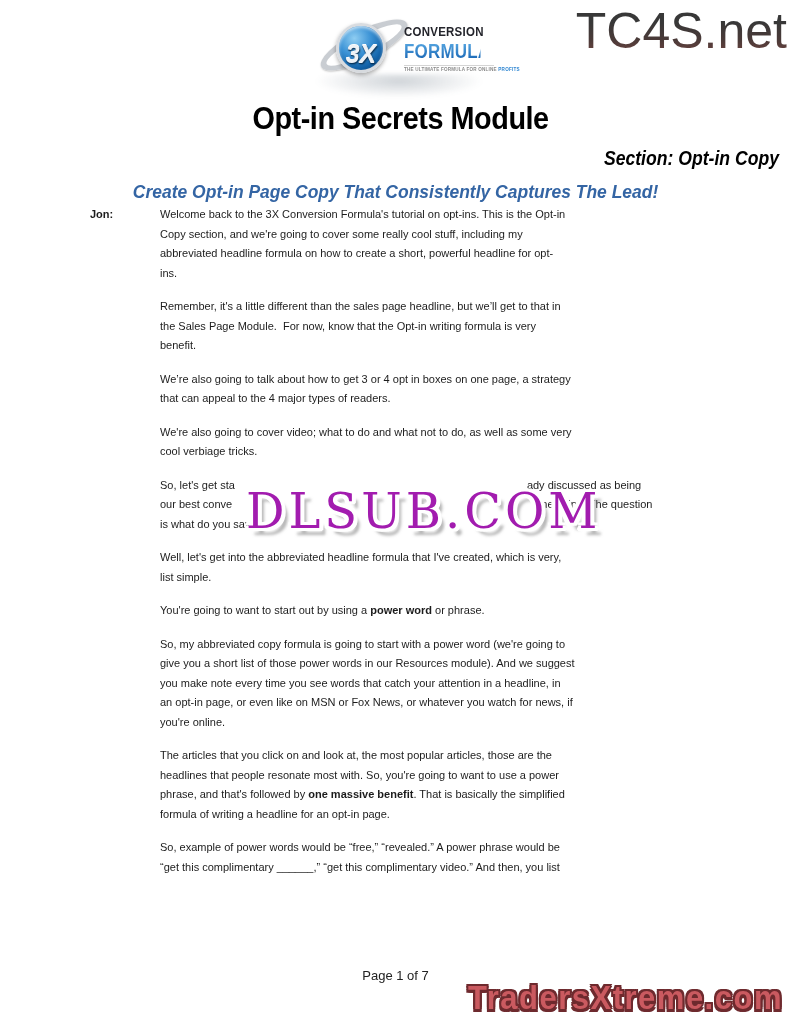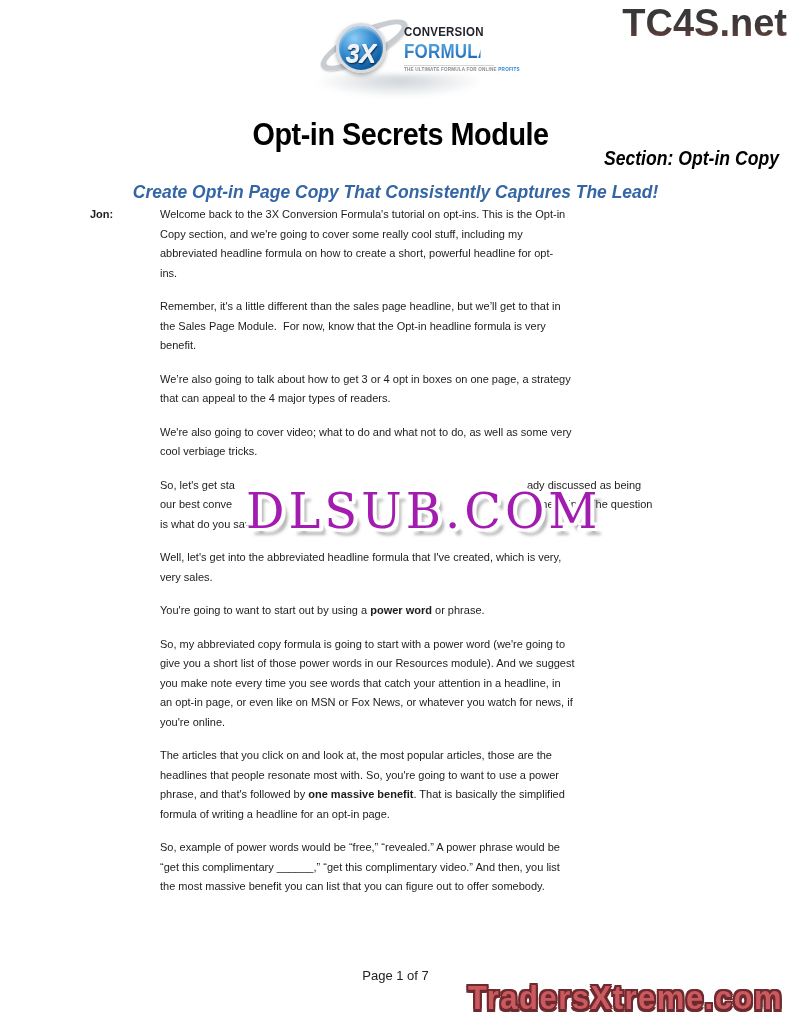--- a/index.html
+++ b/index.html
@@ -6,21 +6,21 @@
   html,body { background:#ffffff; }
   .page {
     position:relative; width:791px; height:1024px; margin:0 auto;
     background:#ffffff; overflow:hidden;
     font-family:"Liberation Sans", sans-serif; color:#1c1c1c;
   }
 
   
   .tc4s {
     position:absolute; top:2px; right:4px;
-    font-size:38px; font-weight:bold; letter-spacing:0px;
+    font-size:50px; font-weight:normal; letter-spacing:0px;
     background:linear-gradient(#383838 35%, #4a3a38 65%, #6d4340 90%);
     -webkit-background-clip:text; background-clip:text;
     -webkit-text-fill-color:transparent; color:#3f3f3f;
     text-shadow:none;
   }
 
   
   .logo { position:absolute; left:314px; top:6px; width:175px; height:96px; }
   .logo .ring {
     position:absolute; left:2px; top:24px; width:96px; height:30px;
@@ -59,21 +59,21 @@
   }
   .logo .tag .accent { color:#2f86d2; }
   .logo .reflection {
     position:absolute; left:0px; top:68px; width:170px; height:24px;
     background:radial-gradient(ellipse at 50% 30%, rgba(40,60,80,.22), rgba(255,255,255,0) 70%);
     filter:blur(2px);
   }
 
   
   .center-row { position:absolute; left:0; width:791px; display:flex; justify-content:center; }
-  .title-row { top:116px;padding-left:11px; }
+  .title-row { top:100px;padding-left:11px; }
   .title {
     font-size:32px; font-weight:bold; color:#000000; letter-spacing:-.5px;
     transform:scaleX(.90); white-space:pre;
   }
   .section-row { top:147px;justify-content:flex-end; }
   .section {
     font-size:20px; font-weight:bold; font-style:italic; color:#000000;
     transform:scaleX(.88); white-space:pre;
   }
   .headline-row { top:181px; }
@@ -149,60 +149,59 @@
     <span class="speaker">Jon:</span>
     <div>
         <div class="para">
           <div class="line">Welcome back to the 3X Conversion Formula's tutorial on opt-ins. This is the Opt-in</div>
           <div class="line">Copy section, and we're going to cover some really cool stuff, including my</div>
           <div class="line">abbreviated headline formula on how to create a short, powerful headline for opt-</div>
           <div class="line">ins.</div>
         </div>
         <div class="para">
           <div class="line">Remember, it's a little different than the sales page headline, but we’ll get to that in</div>
-          <div class="line">the Sales Page Module.  For now, know that the Opt-in headline formula is very</div>
+          <div class="line">the Sales Page Module.  For now, know that the Opt-in writing formula is very</div>
           <div class="line">benefit.</div>
         </div>
         <div class="para">
           <div class="line">We’re also going to talk about how to get 3 or 4 opt in boxes on one page, a strategy</div>
           <div class="line">that can appeal to the 4 major types of readers.</div>
         </div>
         <div class="para">
           <div class="line">We're also going to cover video; what to do and what not to do, as well as some very</div>
           <div class="line">cool verbiage tricks.</div>
         </div>
         <div class="para">
           <div class="line"><span>So, let's get sta</span><span class="gap" style="width: 292px;"></span><span>ady discussed as being</span></div>
           <div class="line"><span>our best conve</span><span class="gap" style="width: 300px;"></span><span>e headline. The question</span></div>
           <div class="line">is what do you say?</div>
         </div>
         <div class="para">
           <div class="line">Well, let's get into the abbreviated headline formula that I've created, which is very,</div>
-          <div class="line">very sales.</div>
+          <div class="line">list simple.</div>
         </div>
         <div class="para">
           <div class="line"><span>You're going to want to start out by using a </span><span style="font-weight: bold;">power word</span><span> or phrase.</span></div>
         </div>
         <div class="para">
           <div class="line">So, my abbreviated copy formula is going to start with a power word (we're going to</div>
           <div class="line">give you a short list of those power words in our Resources module). And we suggest</div>
           <div class="line">you make note every time you see words that catch your attention in a headline, in</div>
           <div class="line">an opt-in page, or even like on MSN or Fox News, or whatever you watch for news, if</div>
           <div class="line">you're online.</div>
         </div>
         <div class="para">
           <div class="line">The articles that you click on and look at, the most popular articles, those are the</div>
           <div class="line">headlines that people resonate most with. So, you're going to want to use a power</div>
           <div class="line"><span>phrase, and that's followed by </span><span style="font-weight: bold;">one massive benefit</span><span>. That is basically the simplified</span></div>
           <div class="line">formula of writing a headline for an opt-in page.</div>
         </div>
         <div class="para">
           <div class="line">So, example of power words would be “free,” “revealed.” A power phrase would be</div>
           <div class="line">“get this complimentary ______,” “get this complimentary video.” And then, you list</div>
-          <div class="line">the most massive benefit you can list that you can figure out to offer somebody.</div>
         </div>
       </div>
   </div>
 
   <div class="dlsub">DLSUB.COM</div>
 
   <div class="footer">Page 1 of 7</div>
   <div class="traders">TradersXtreme.com</div>
 
 </div>

